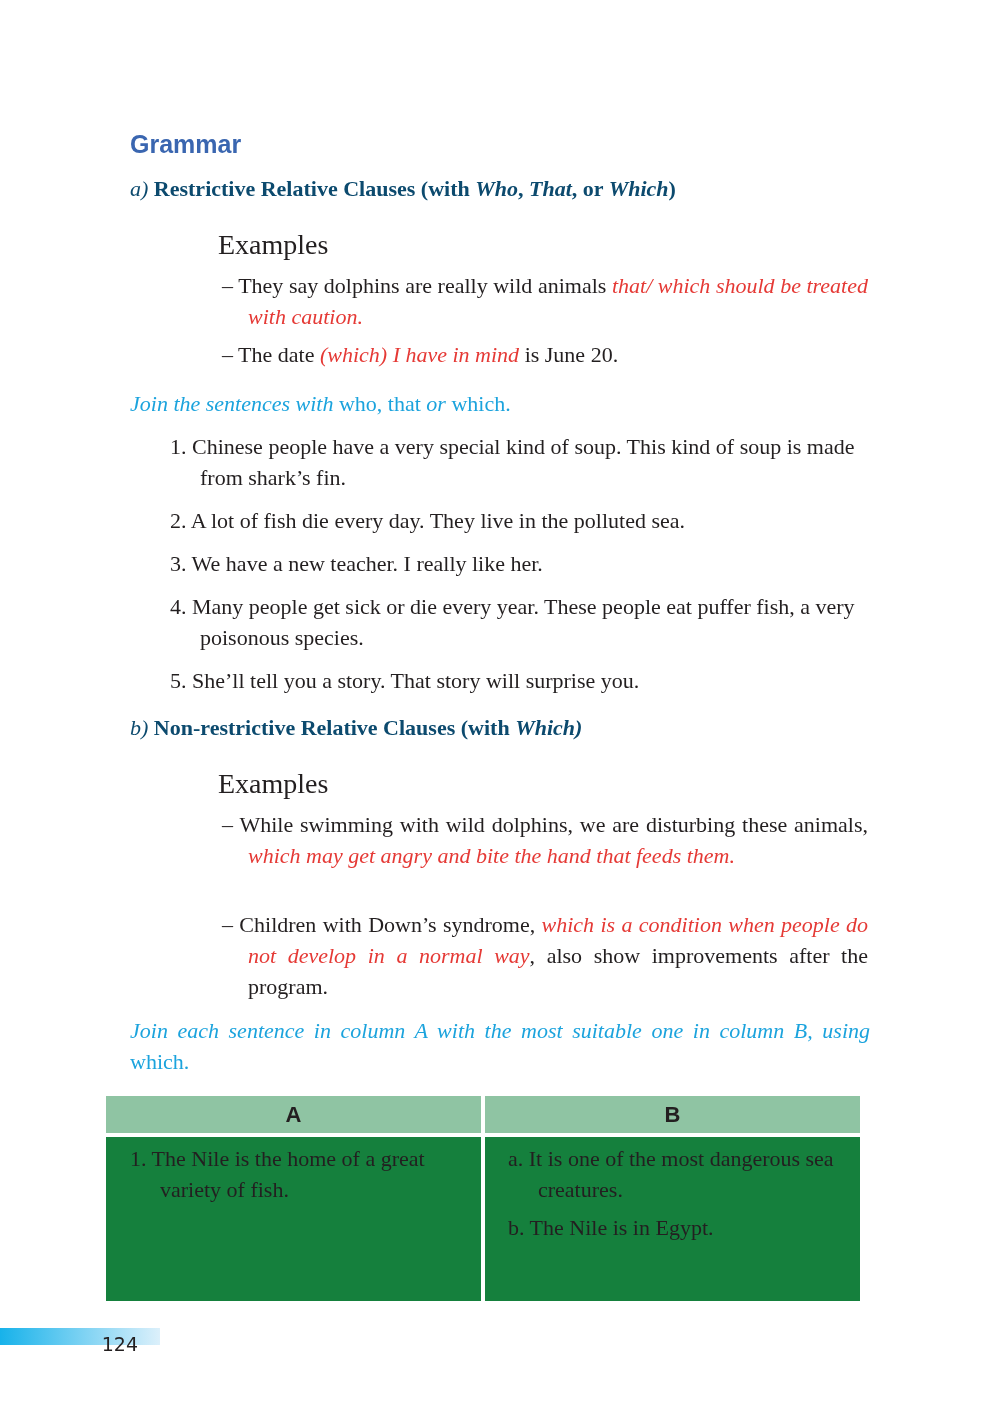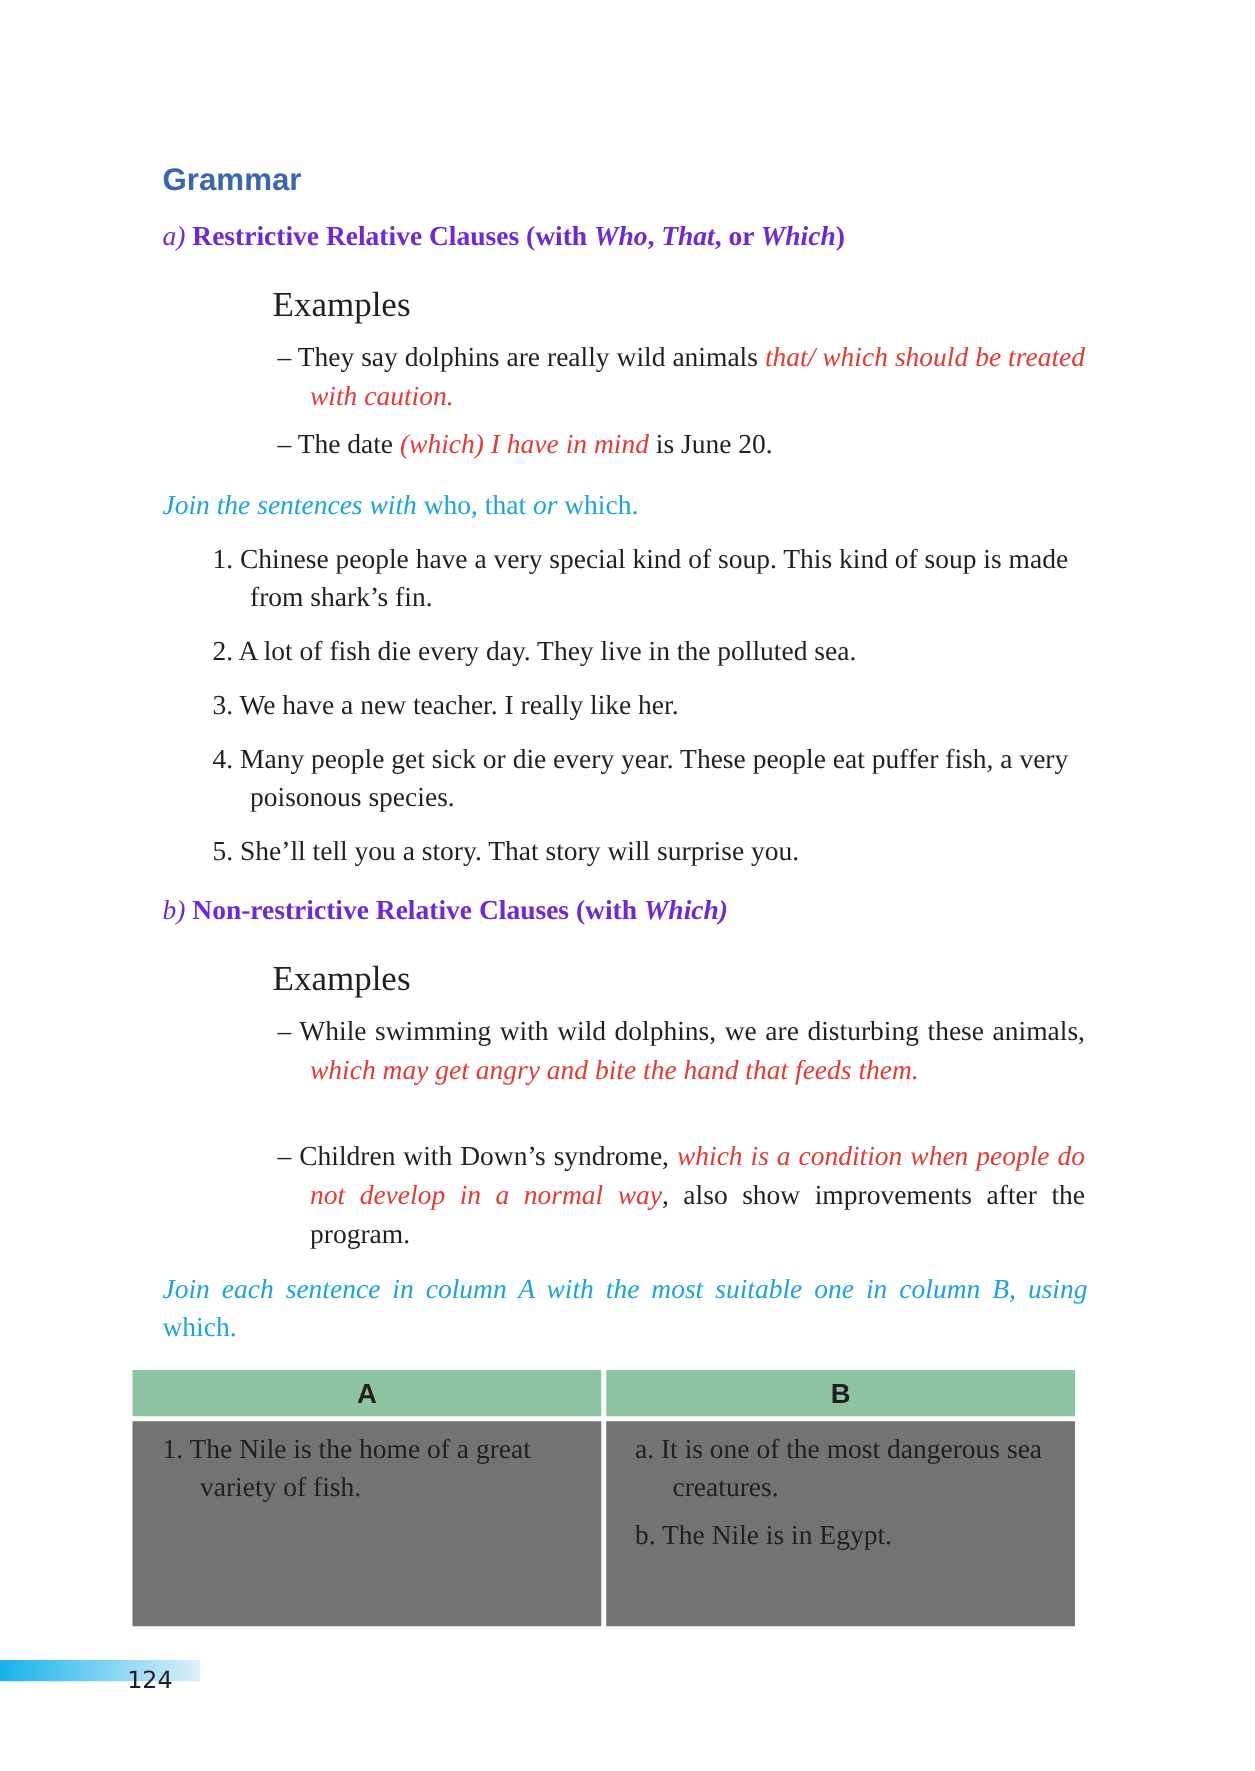--- a/index.html
+++ b/index.html
@@ -2,36 +2,36 @@
 <html><head>
 <meta charset="utf-8">
 <style>
   html, body { margin: 0; padding: 0; background: #ffffff; }
   body { width: 1004px; height: 1417px; position: relative; overflow: hidden;
          font-family: "Liberation Serif", serif; color: #231f20; }
   .abs { position: absolute; }
   .section-title { font-family: "Liberation Sans", sans-serif; font-weight: bold;
                    font-size: 25px; color: #3a66b0; left: 130px; top: 130px; }
   .sub-heading { font-family: "Liberation Serif", serif; font-weight: bold; font-size: 22px;
-                 color: #6d28d9; left: 130px; }
+                 color: #0c4a6e; left: 130px; }
   .sub-heading .lead { font-style: italic; font-weight: normal; }
   .sub-heading i { font-style: italic; }
   .examples-label { font-size: 28px; left: 218px; }
   .example { font-size: 22px; line-height: 31px; left: 222px; width: 646px;
              text-align: justify; padding-left: 26px; text-indent: -26px; box-sizing: border-box; }
   .red { color: #e53935; font-style: italic; }
   .instruction { font-size: 22px; color: #1ba3dd; left: 130px; width: 740px; line-height: 31px; text-align: justify; }
   .instruction i { font-style: italic; margin-top: 32px; }
   .item { font-size: 22px; line-height: 31px; left: 158px; width: 712px;
           padding-left: 30px; text-indent: -30px; box-sizing: border-box; margin-left: 12px; }
   .table { left: 106px; top: 1096px; width: 754px; height: 206px; }
   .th { position: absolute; top: 0; height: 37px; background: #8fc4a3;
         font-family: "Liberation Sans", sans-serif; font-weight: bold; font-size: 22px;
         display: flex; align-items: center; justify-content: center; color: #231f20; }
-  .td { position: absolute; top: 41px; height: 164px; background: #737373; box-sizing: border-box; }
+  .td { position: absolute; top: 41px; height: 164px; background: #15803d; box-sizing: border-box; }
   .cell-item { font-size: 22px; line-height: 31px; padding-left: 30px; text-indent: -30px; margin-bottom: 7px; }
   .page-bar { left: 0; top: 1328px; width: 160px; height: 17px;
               background: linear-gradient(to right, #17b2ea, #dcf0fb); }
   .page-num { font-family: "DejaVu Sans", sans-serif; font-size: 19px; color: #231f20;
               position: absolute; right: 22px; top: 5px; }
 </style>
 </head>
 <body>
 
 <div class="abs section-title">Grammar</div>

